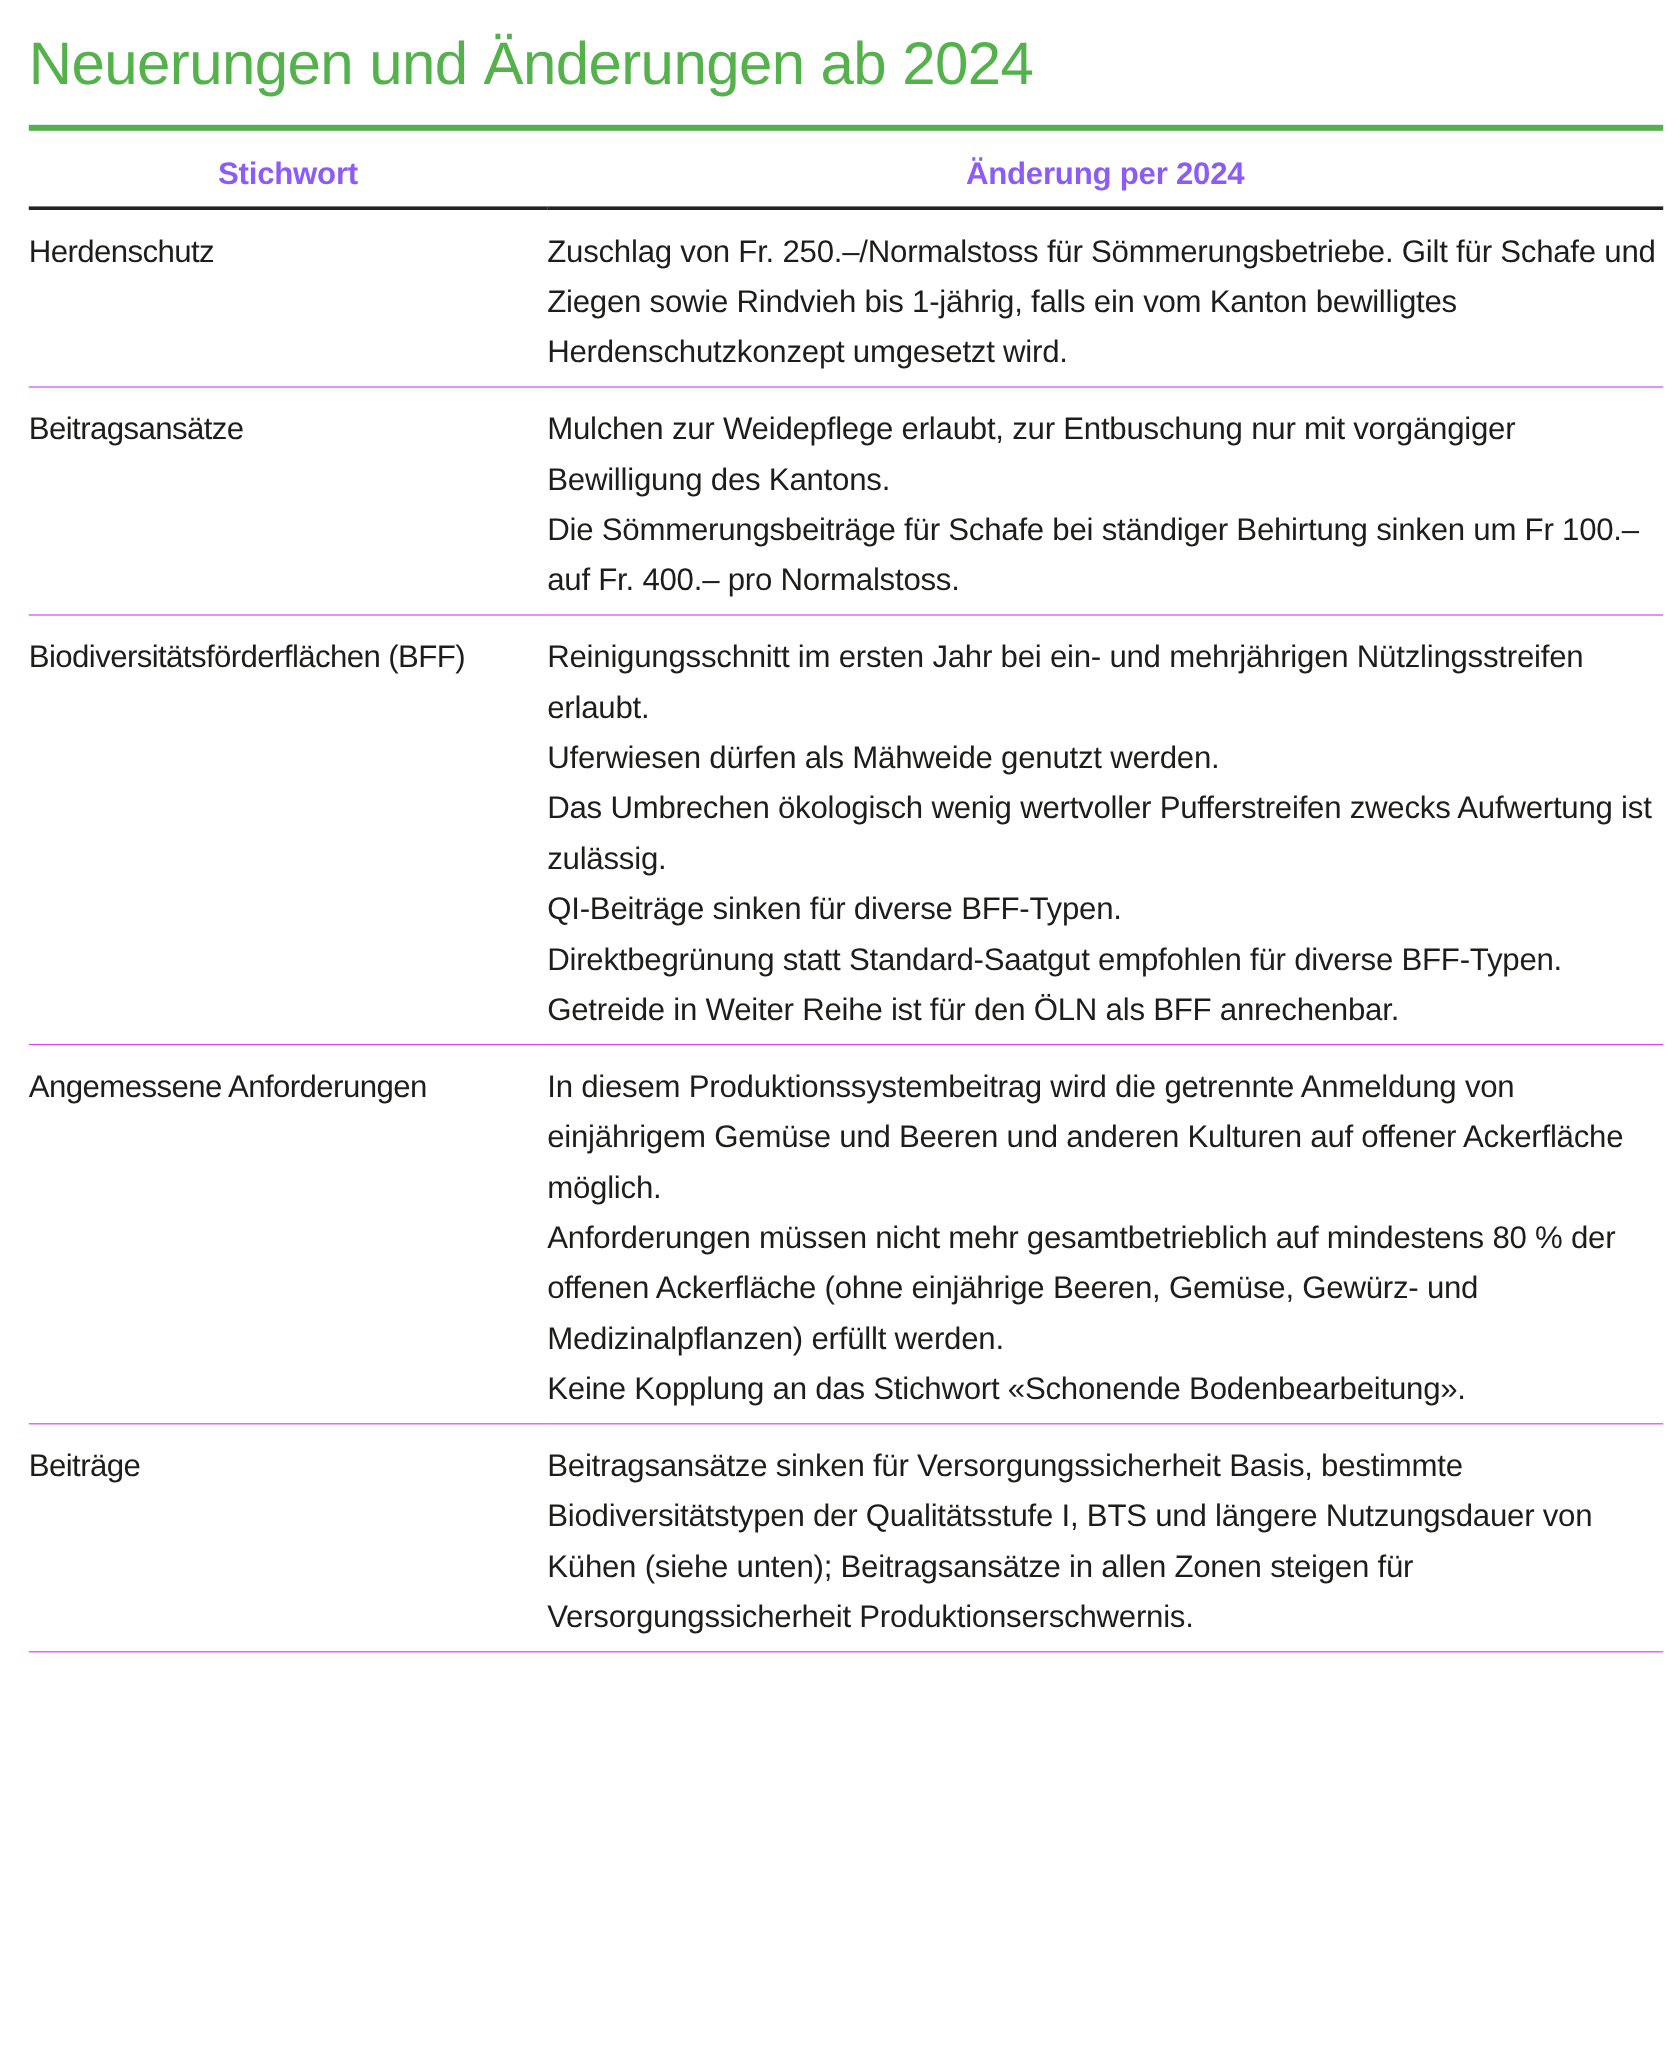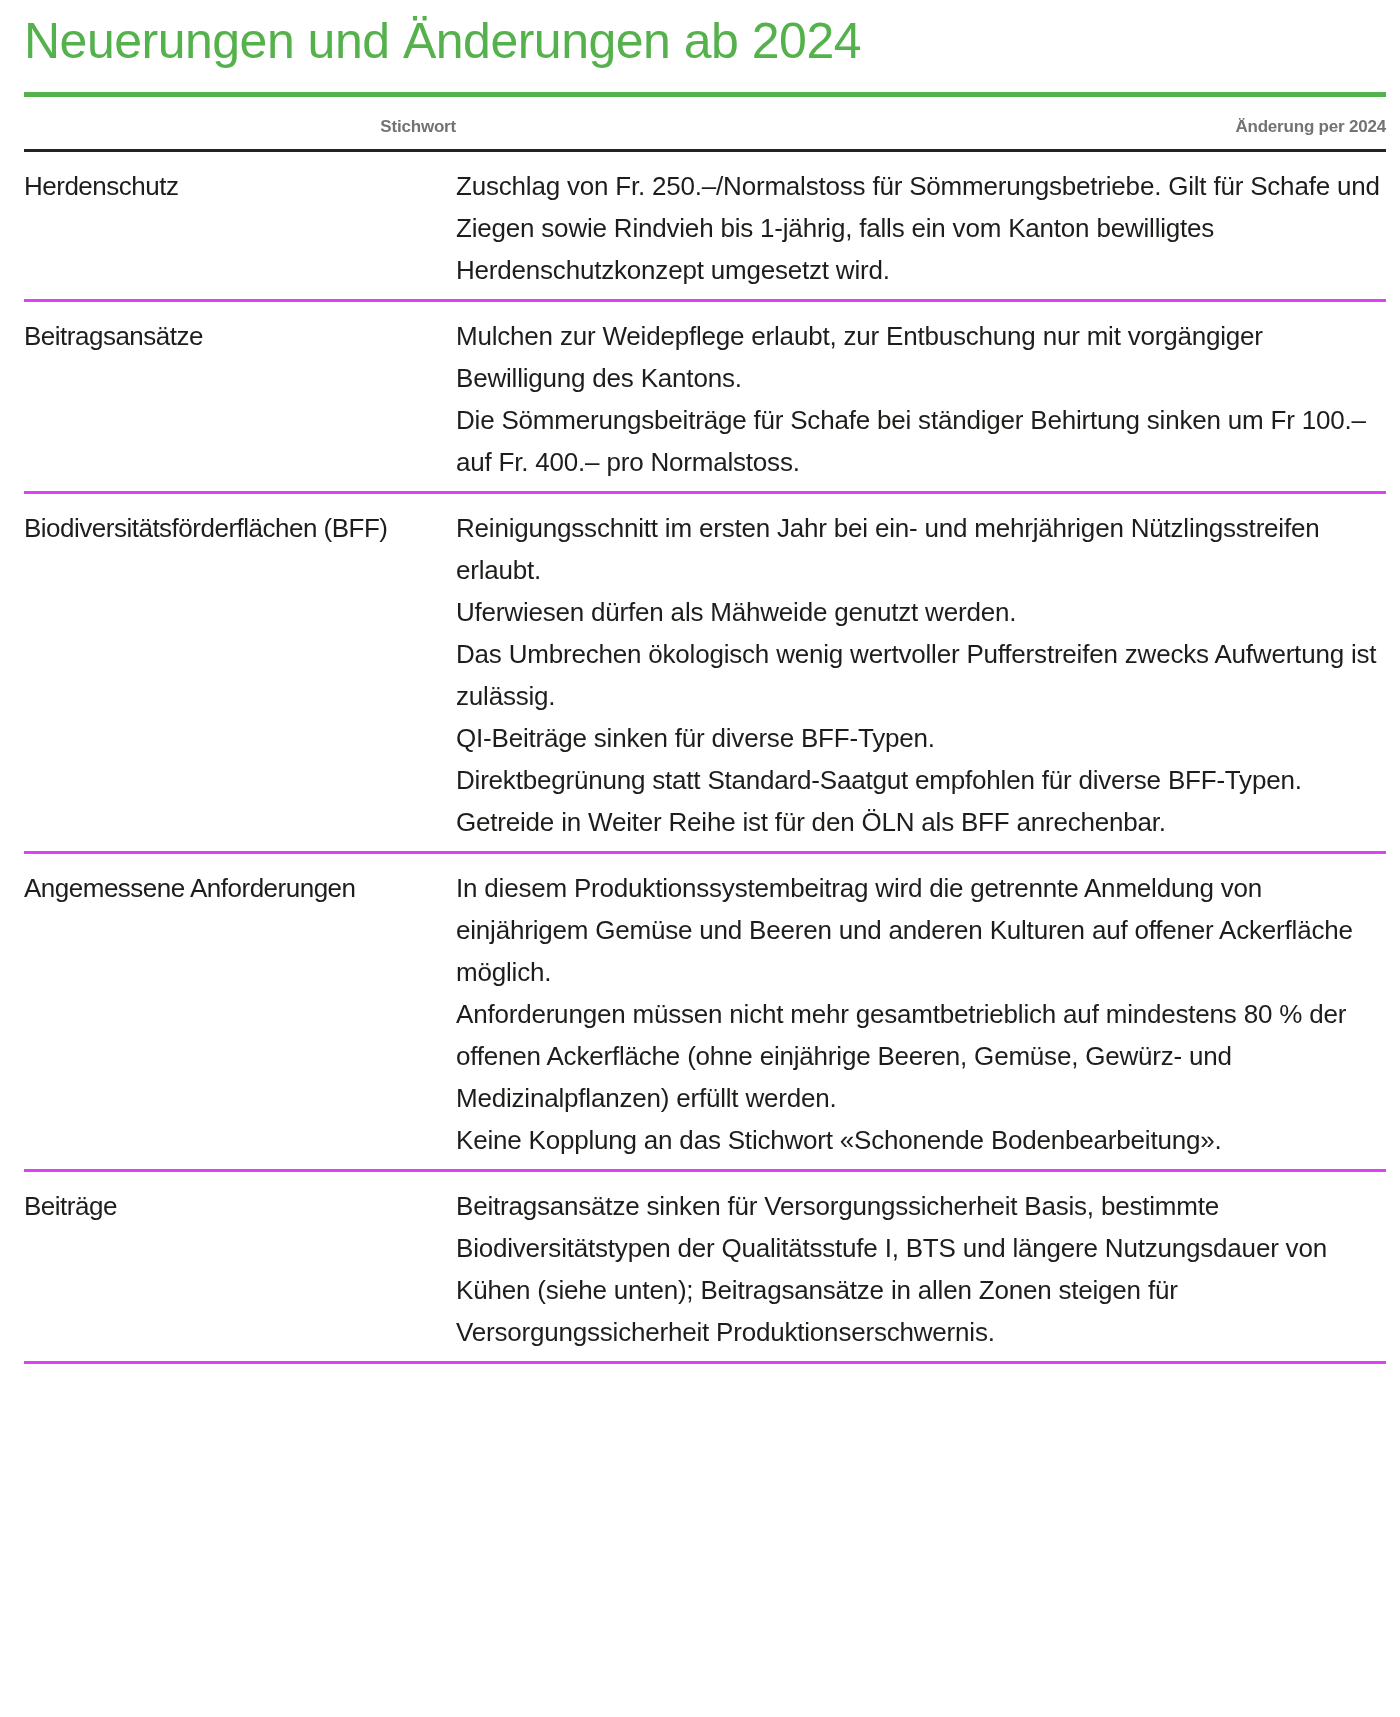--- a/index.html
+++ b/index.html
@@ -7,21 +7,21 @@
     width: 1400px;
     height: 1717px;
     background: #ffffff;
     color: #1d1d1b;
     font-family: "Liberation Sans", sans-serif;
     overflow: hidden;
   }
   .page { padding: 12px 0 0 24px; }
 
   h1.page-title {
-    margin: 0 0 22px 0;
+    margin: 12px 0 22px 0;
     font-size: 50px;
     font-weight: 400;
     letter-spacing: -0.5px;
     color: #54b14c;
     line-height: 58px;
   }
 
   .rule-green {
     width: 1362px;
     height: 5px;
@@ -29,36 +29,36 @@
   }
 
   table.changes {
     width: 1362px;
     border-collapse: collapse;
     table-layout: fixed;
   }
   table.changes col.c1 { width: 432px; }
 
   thead th {
-    text-align: right;
-    font-size: 17px;
+    text-align: center;
+    font-size: 26px;
     font-weight: 700;
     letter-spacing: -0.2px;
     padding: 20px 0 12px 0;
     border-bottom: 3px solid #232323;
-    color: #737373;
+    color: #8b5cf6;
   }
 
   tbody td {
     vertical-align: top;
     font-size: 26px;
     line-height: 42px;
     letter-spacing: -0.2px;
     padding: 13px 0 8px 0;
-    border-bottom: 3px solid #d946ef;
+    border-bottom: 1px solid #d946ef;
   }
   td.term { letter-spacing: -0.5px; padding-right: 10px; }
   td.desc { padding-right: 6px; }
   td.desc p { margin: 0; }
   td.desc p + p { margin-top: 0; }
 </style>
 </head>
 <body>
 
 <div class="page">

